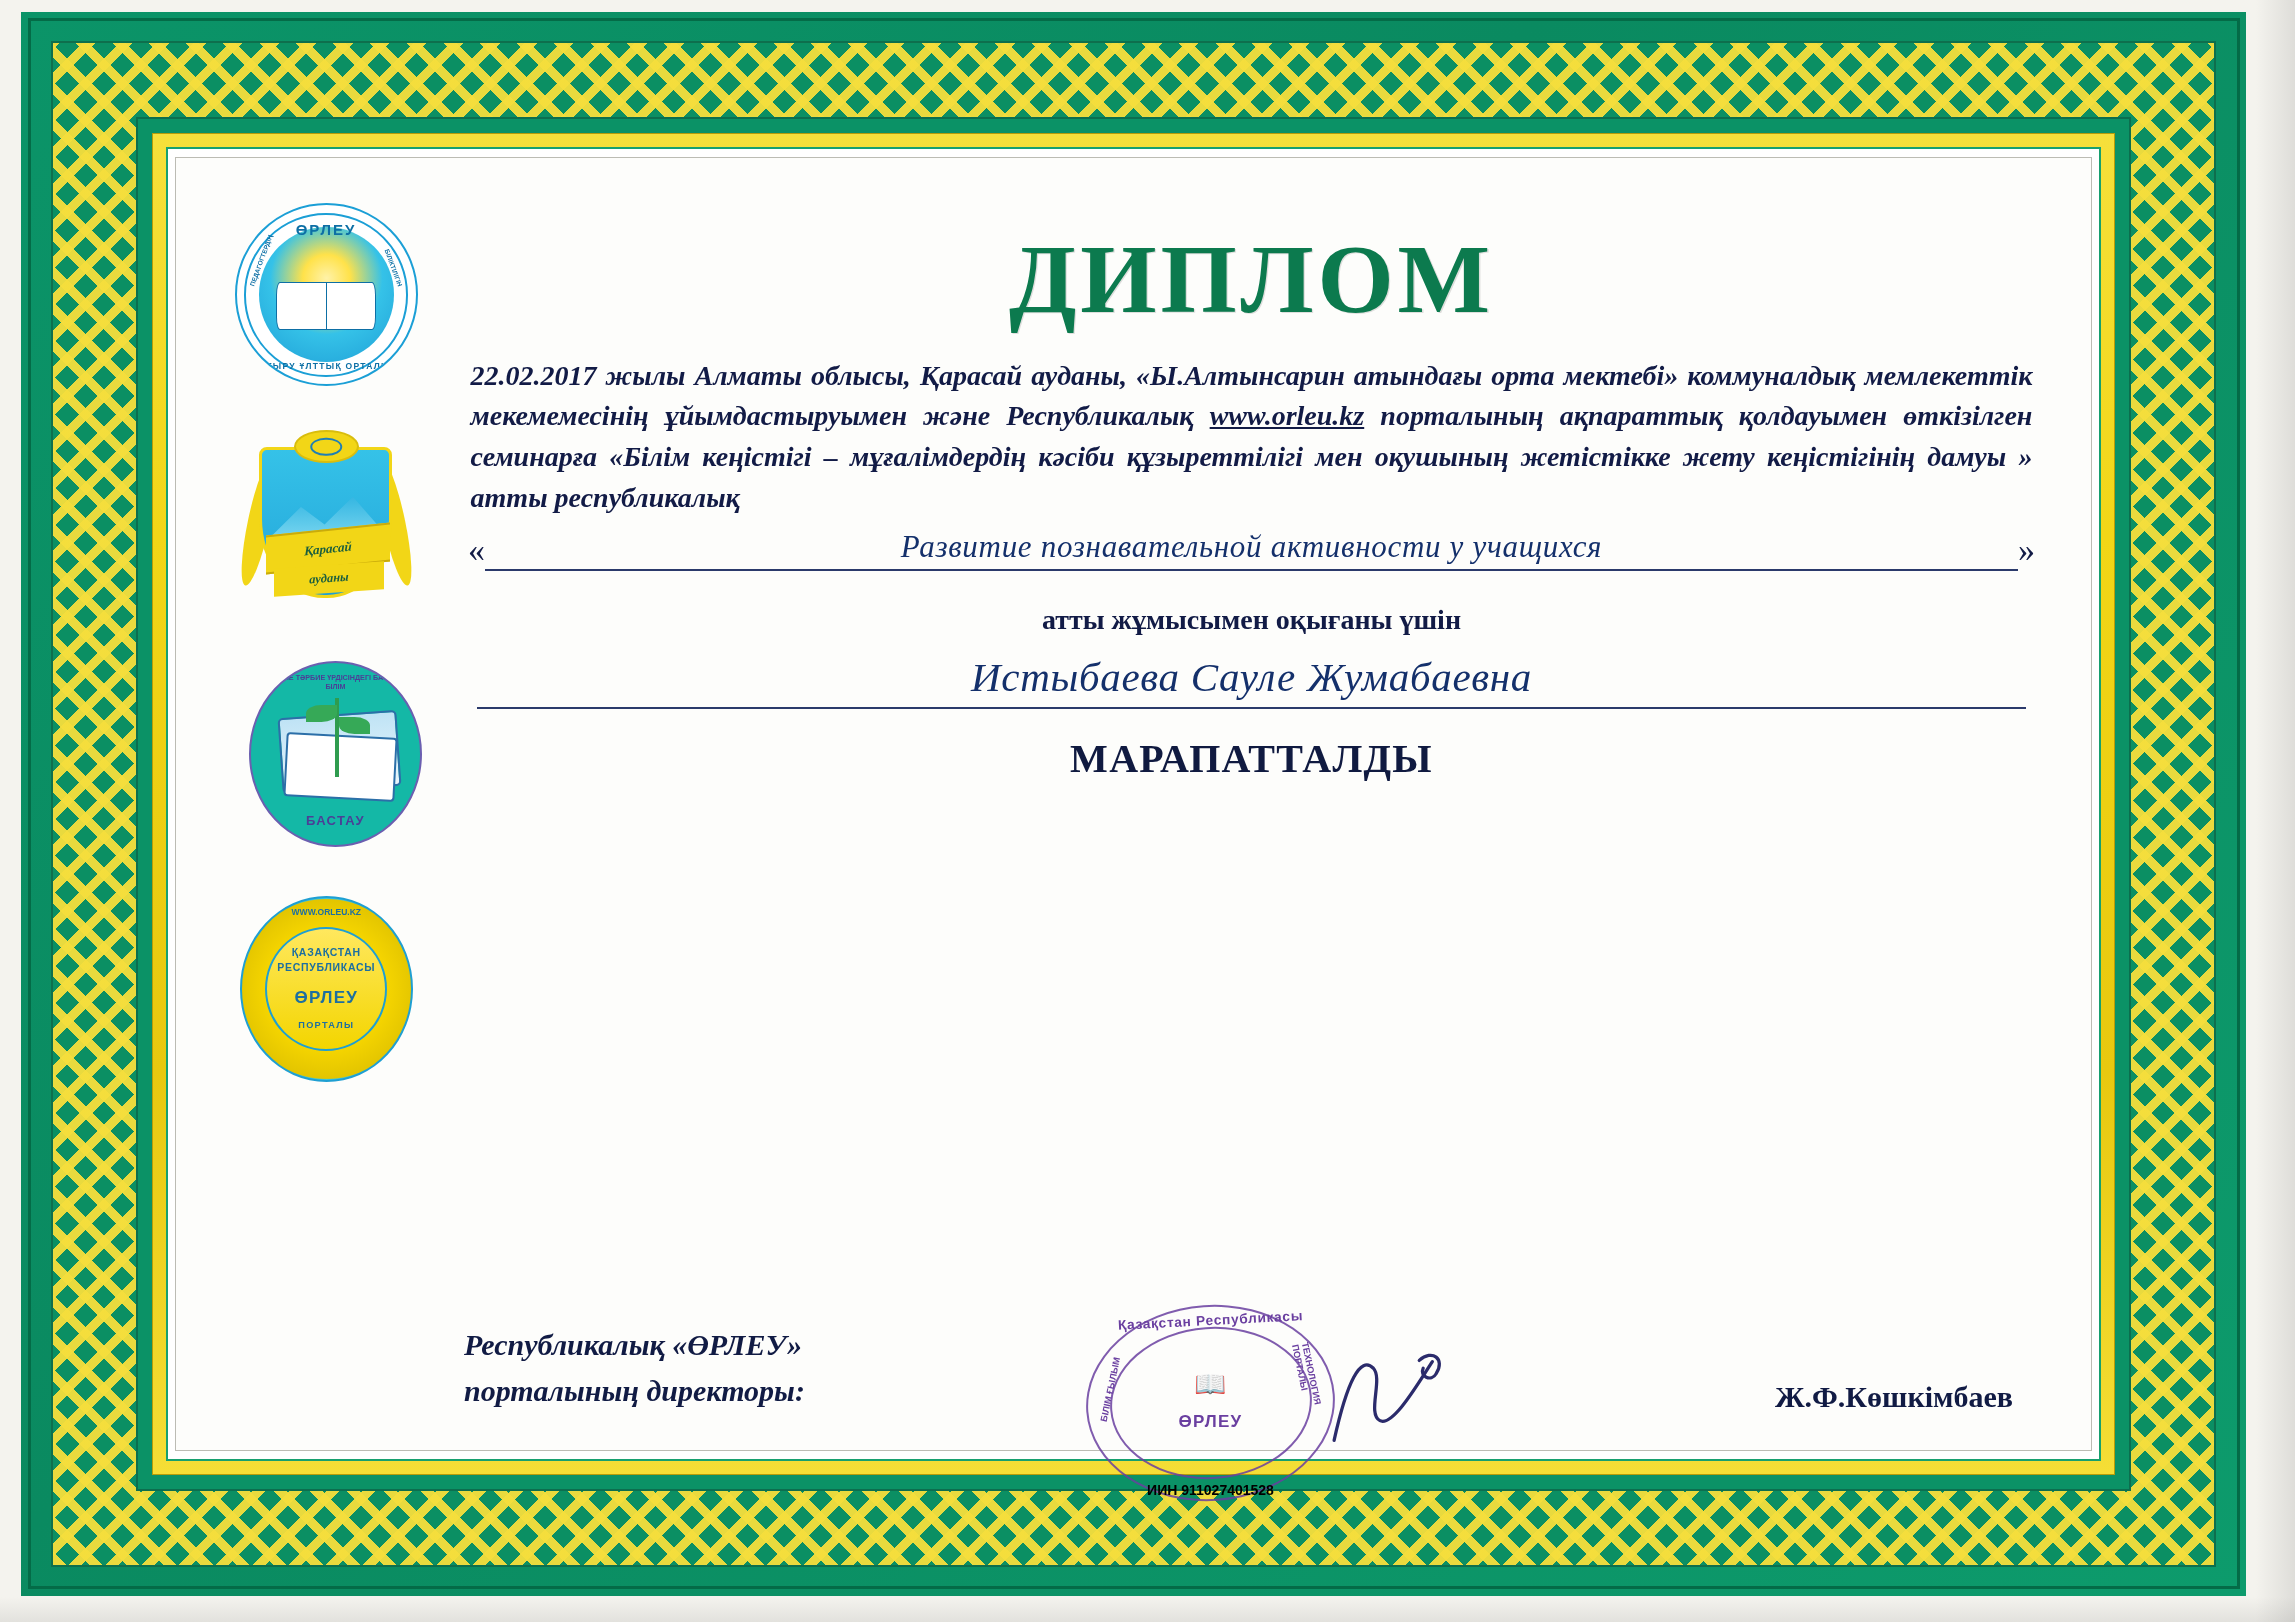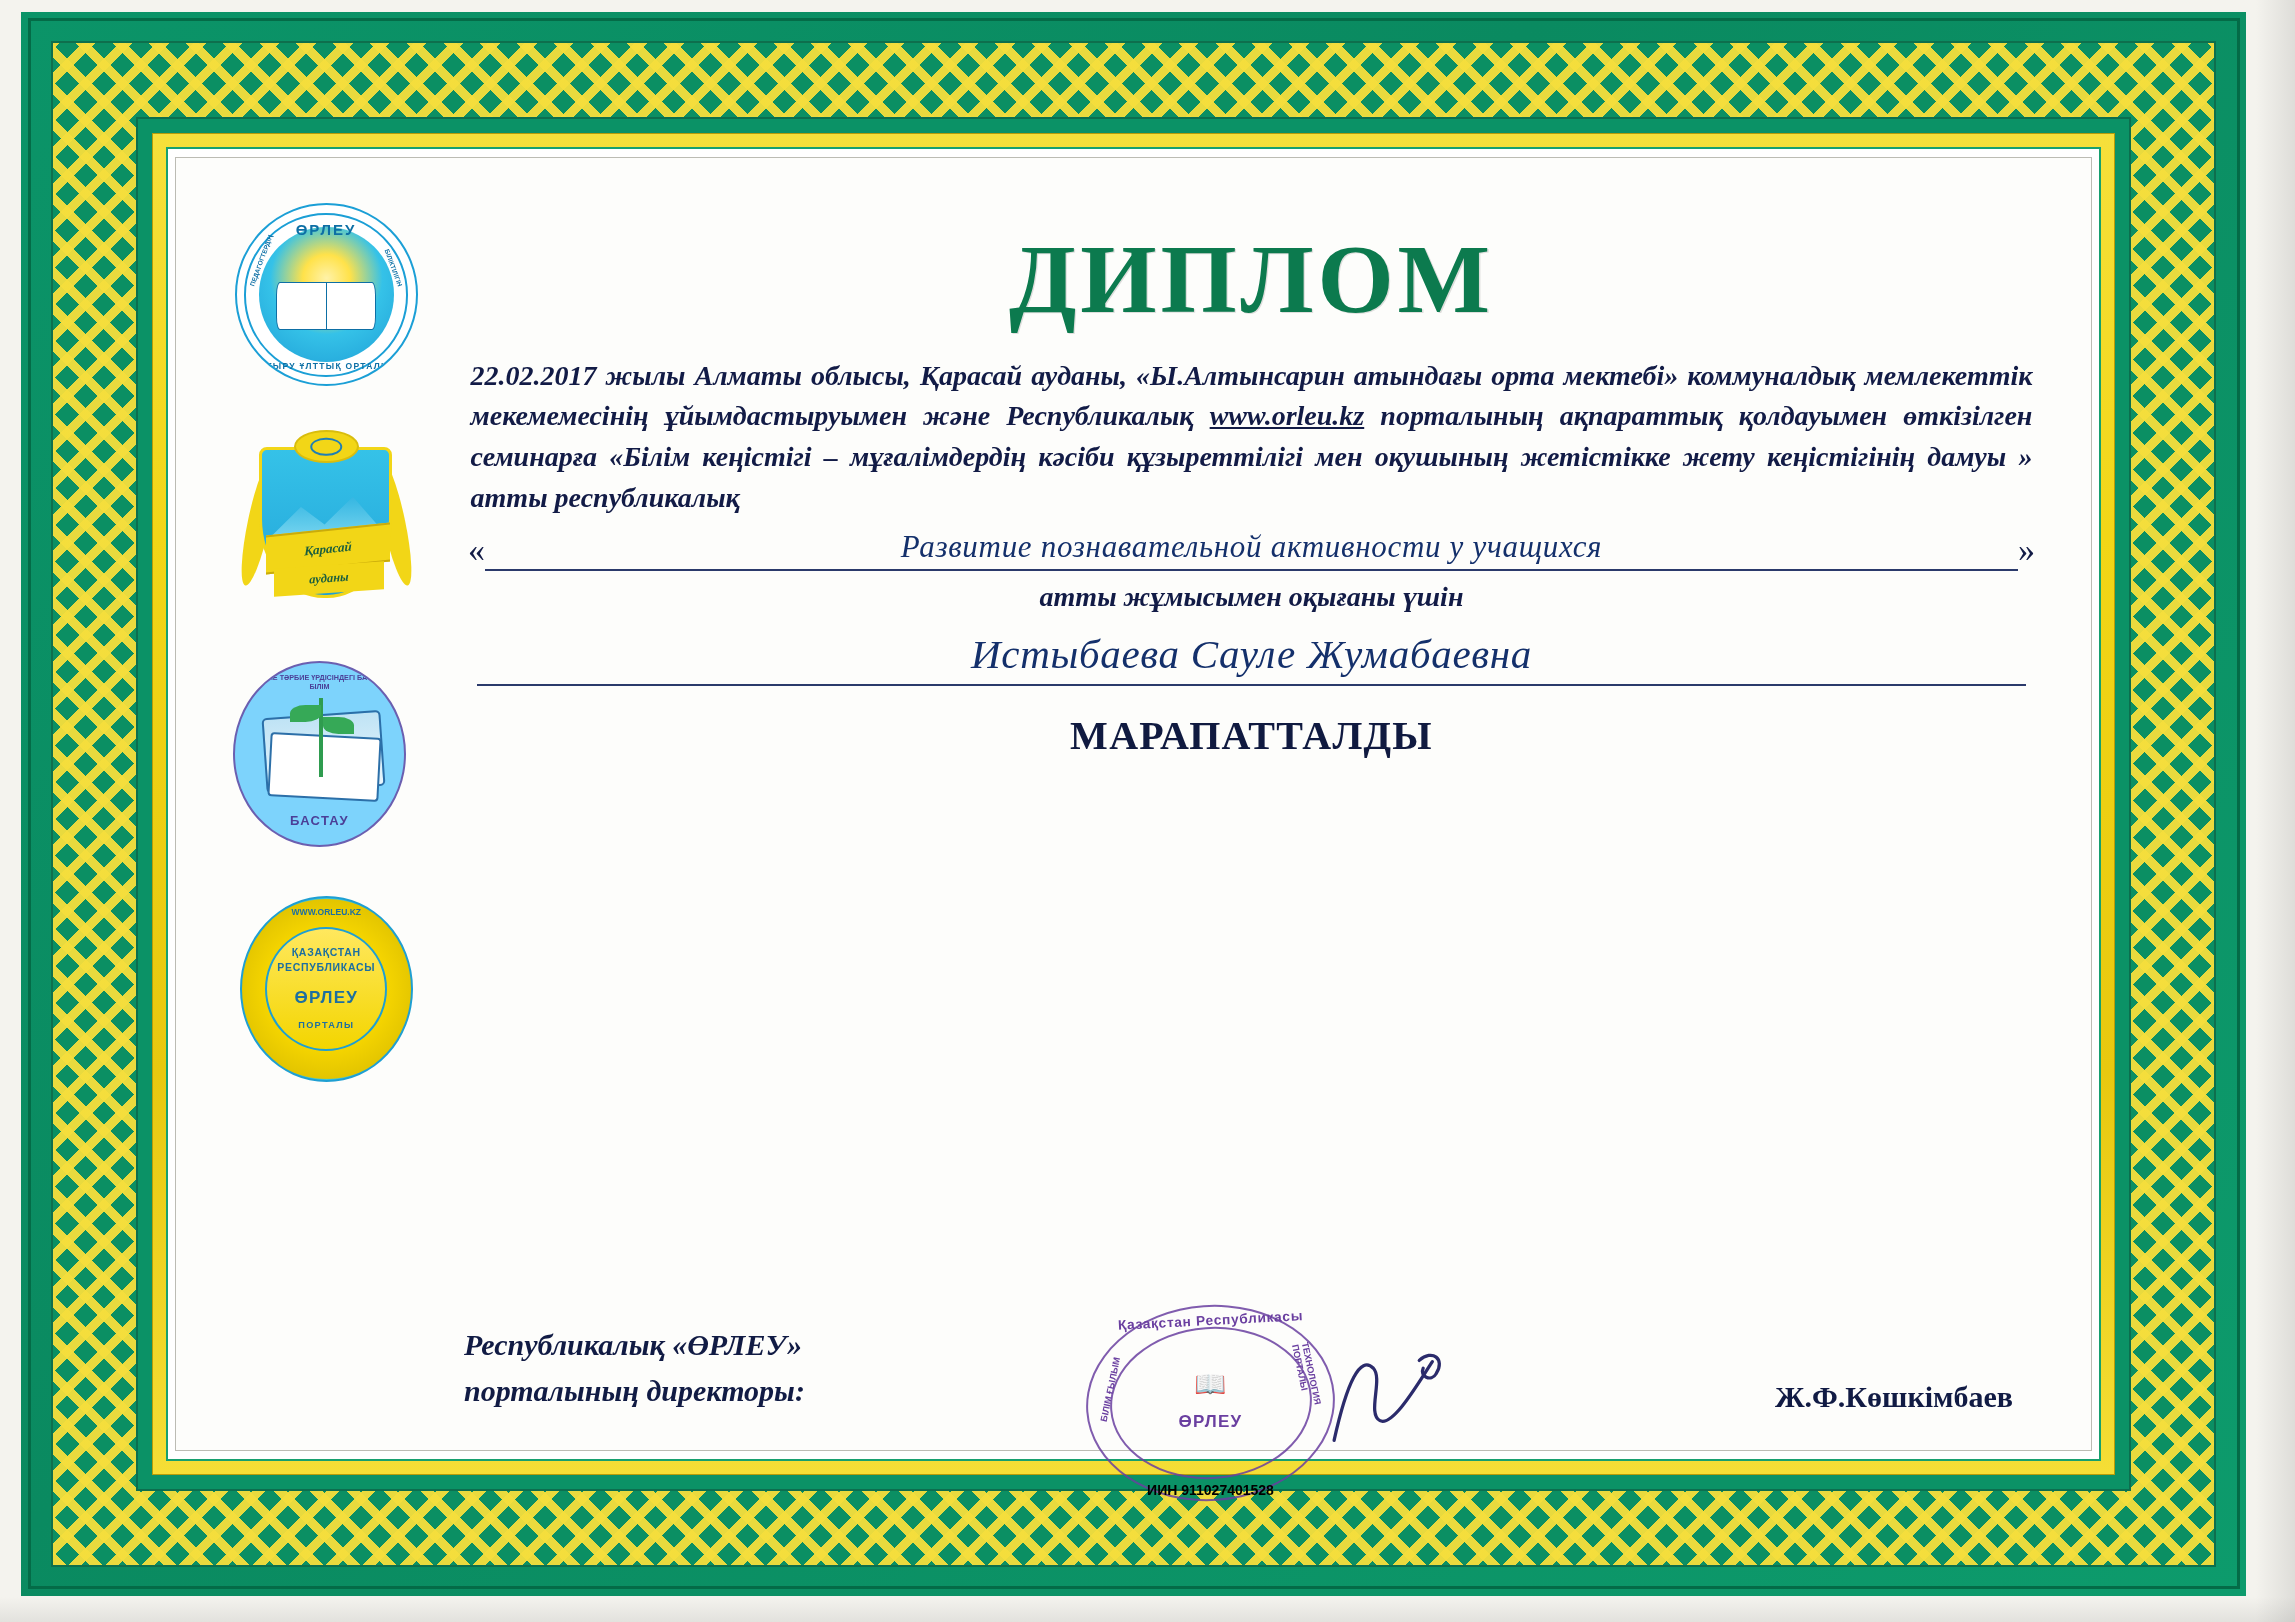--- a/index.html
+++ b/index.html
@@ -270,25 +270,25 @@
     width: 22px; height: 131px;
     background: #f2d617;
     border-radius: 50%;
   }
   .shield-wreath-l { left: 0; transform: rotate(12deg); }
   .shield-wreath-r { right: 0; transform: rotate(-12deg); }
 
   
   .bastau {
     position: absolute;
-    left: 5px; top: 5.2px;
+    left: 21px; top: 5.2px;
     width: 173px; height: 186px;
     border-radius: 50%;
     border: 2.6px solid #6b5fb0;
-    background: #7dd3fc;
+    background: #14b8a6;
     box-sizing: border-box;
     overflow: hidden;
   }
   .bastau-books {
     position: absolute;
     left: 29px; top: 51px;
     width: 115px; height: 72px;
     background: linear-gradient(180deg,#bfe3f5 0%, #e9f6fc 100%);
     border: 2px solid #2c6fa8;
     border-radius: 5.2px;
@@ -436,24 +436,23 @@
     font-style: italic;
     color: #14306b;
     border-bottom: 2px solid #2b3a6b;
     padding: 0 6.5px 3.9px 6.5px;
     font-family: "Liberation Serif", serif;
     letter-spacing: 0.7px;
   }
   .for-line {
     text-align: center;
     font-size: 28px;
-    font-style: italic;
     font-weight: bold;
     color: #121b46;
-    margin-top: 10px;
+    margin-top: 33px;
   }
   .awardee {
     margin: 17px 26px 0 26px;
     text-align: center;
     font-size: 41px;
     font-style: italic;
     color: #14306b;
     border-bottom: 2px solid #2b3a6b;
     padding-bottom: 6.5px;
     letter-spacing: 0.7px;

